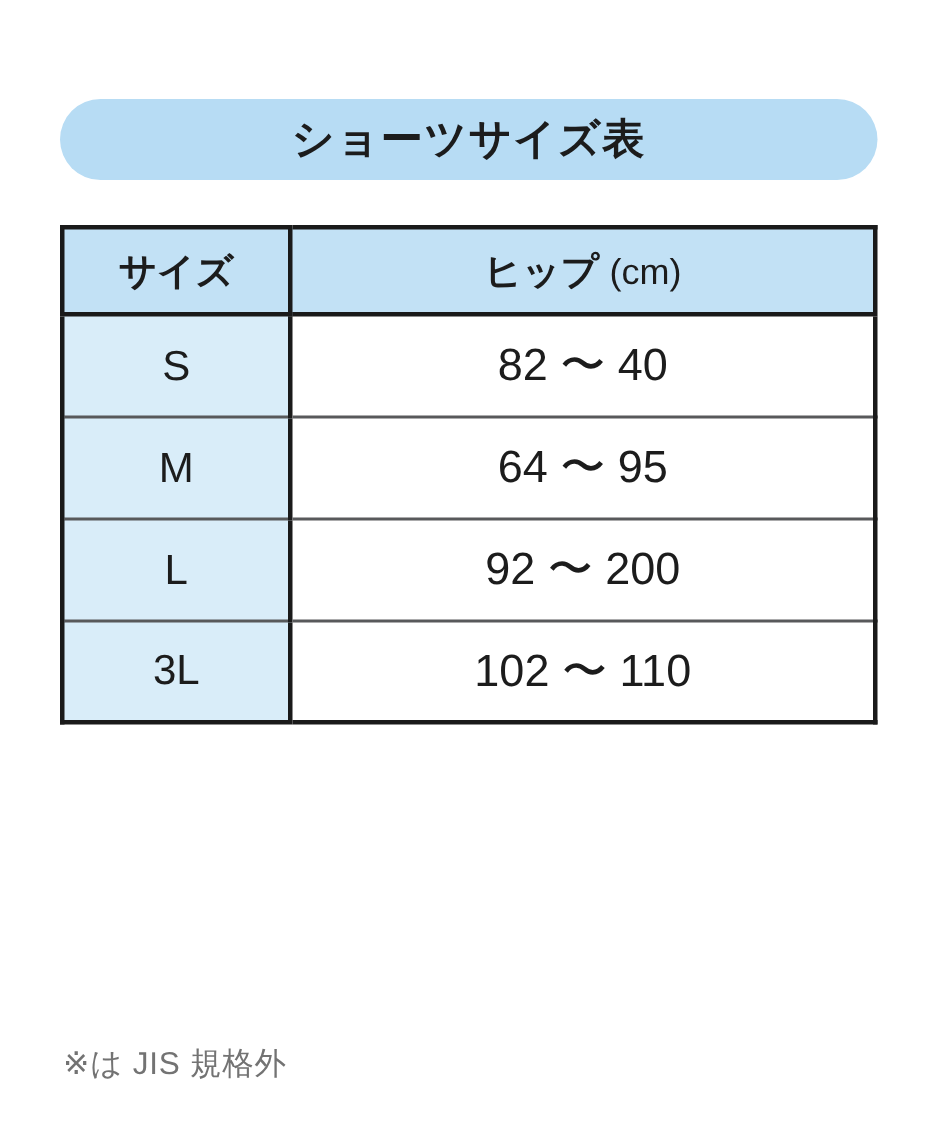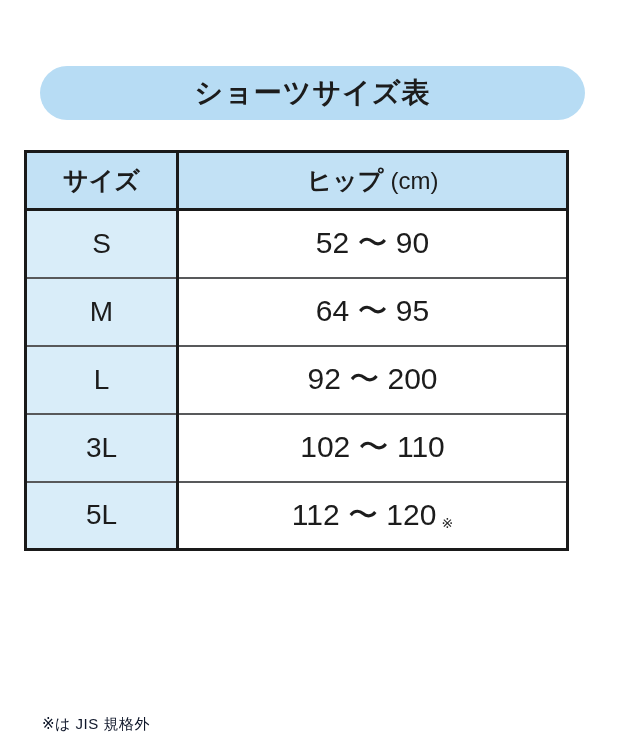--- a/index.html
+++ b/index.html
@@ -20,21 +20,21 @@
   .page{position:relative;width:625px;height:750px;background:#fff;overflow:hidden;}
   .title-pill{
     position:absolute;left:40px;top:66px;width:545px;height:54px;
     background:var(--pill-bg);border-radius:28px;
     display:flex;align-items:center;justify-content:center;
   }
   .title-pill span{
     font-size:28px;font-weight:bold;letter-spacing:1px;color:var(--text);
   }
   table.size-table{
-    position:absolute;left:24px;top:150px;width:545px;
+    position:absolute;left:40px;top:150px;width:545px;
     border-collapse:collapse;table-layout:fixed;
     border:3px solid var(--border-dark);
   }
   .size-table th,.size-table td{
     text-align:center;vertical-align:middle;padding:0;
   }
   .size-table th{
     height:58px;background:var(--header-bg);
     border-bottom:3px solid var(--border-dark);
     font-size:25px;font-weight:bold;
@@ -49,21 +49,21 @@
   .size-table td.col-size{background:var(--cell-bg);font-size:28px;}
   .size-table tbody tr + tr td{border-top:2px solid var(--row-line);}
   .unit{
     font-size:24px;font-weight:400;margin-left:7px;letter-spacing:0;
   }
   .note{
     font-size:14px;margin-left:5px;position:relative;top:3px;color:#2a2a2a;
   }
   .footnote{
     position:absolute;left:42px;top:695px;
-    font-size:15px;color:#0f172a;letter-spacing:0.5px;margin-top:20px;
+    font-size:21px;color:#737373;letter-spacing:0.5px;
   }
 </style>
 </head>
 <body>
 
 <div class="page">
 
   <div class="title-pill">
     <span>ショーツサイズ表</span>
   </div>
@@ -77,36 +77,32 @@
       <tr>
         <th class="col-size">サイズ</th>
         <th class="col-hip">
           <span>ヒップ</span><span class="unit">(cm)</span>
         </th>
       </tr>
     </thead>
     <tbody id="rows">
         <tr>
           <td class="col-size">S</td>
-          <td class="col-hip"><span>52 〜 90</span></td>
+          <td class="col-hip"><span>82 〜 40</span></td>
         </tr>
         <tr>
           <td class="col-size">M</td>
           <td class="col-hip"><span>64 〜 95</span></td>
         </tr>
         <tr>
           <td class="col-size">L</td>
           <td class="col-hip"><span>92 〜 200</span></td>
         </tr>
         <tr>
           <td class="col-size">3L</td>
           <td class="col-hip"><span>102 〜 110</span></td>
         </tr>
-        <tr>
-          <td class="col-size">5L</td>
-          <td class="col-hip"><span>112 〜 120</span><span class="note">※</span></td>
-        </tr>
       </tbody>
   </table>
 
   <div class="footnote">※は JIS 規格外</div>
 
 </div>
 
 </body></html>

